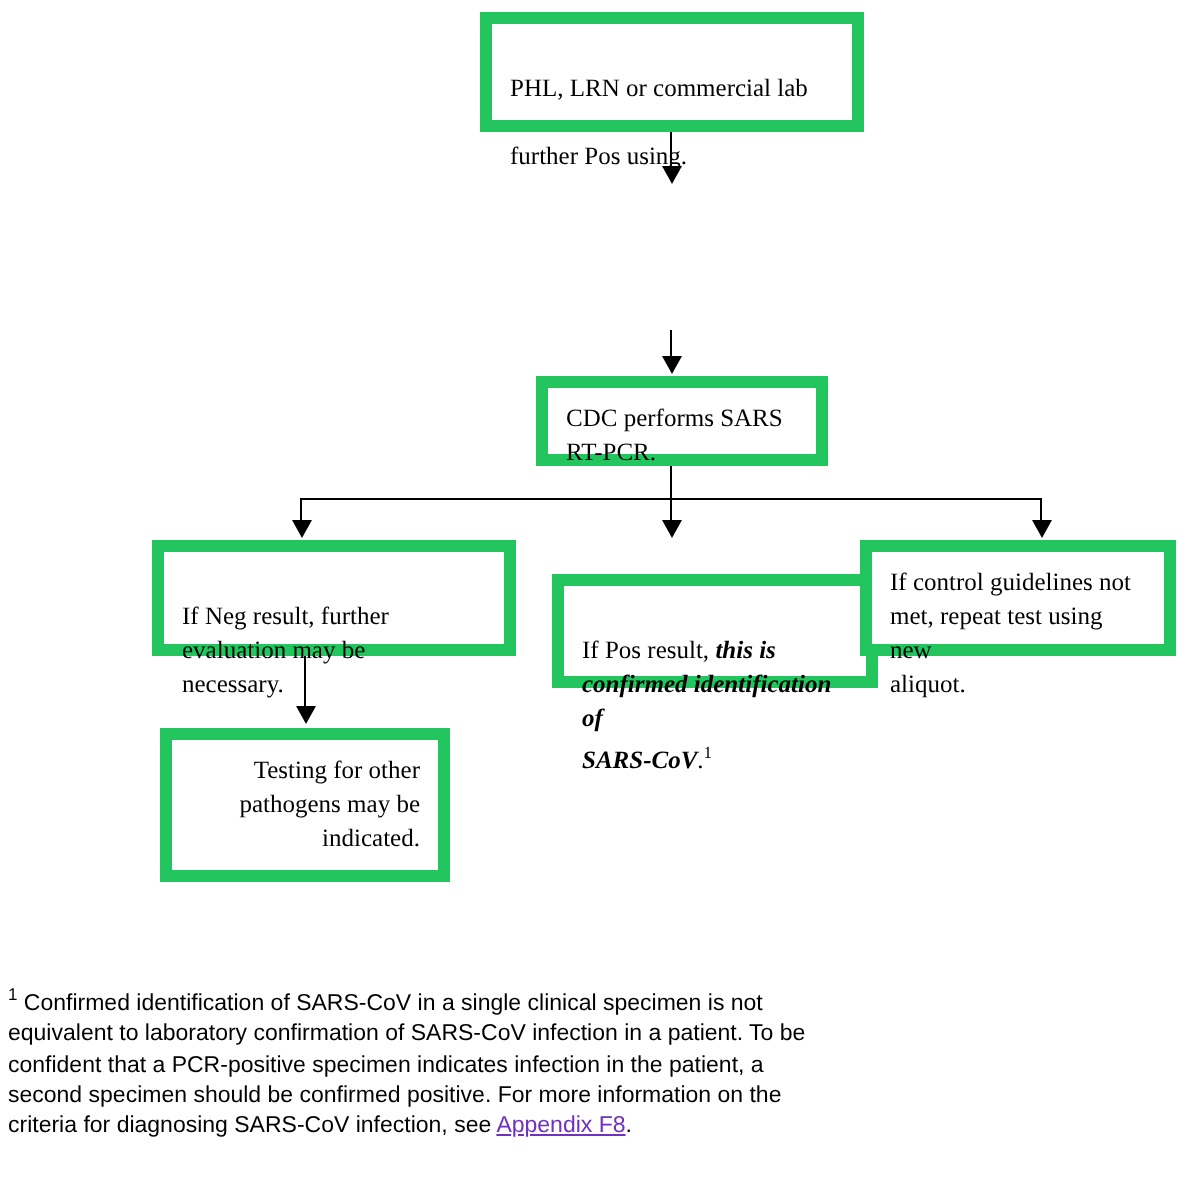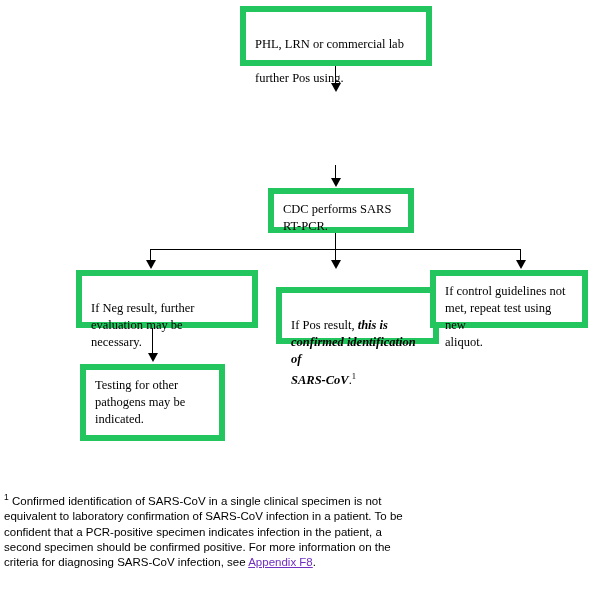--- a/index.html
+++ b/index.html
@@ -122,21 +122,21 @@
 SARS-CoV</i><span>.</span><sup class="fn">1</sup>
   </div>
 
   <div class="node" style="left:430px; top:270px; width:158px; height:58px;">If control guidelines not
 met, repeat test using new
 aliquot.</div>
 
   <div class="vline" style="left:152px; top:328px; height:30px;"></div>
   <div class="arrowhead" style="left:148px; top:353px;"></div>
 
-  <div class="node" style="left:80px; top:364px; width:145px; height:77px;">Testing for other
+  <div class="node" style="left:80px; top:364px; width:145px; height:77px;text-align:right;">Testing for other
 pathogens may be
 indicated.</div>
 
   <div id="footnote">
     <sup class="fnmark">1</sup><span> Confirmed identification of SARS-CoV in a single clinical specimen is not equivalent to laboratory confirmation of SARS-CoV infection in a patient.  To be confident that a PCR-positive specimen indicates infection in the patient, a second specimen should be confirmed positive. For more information on the criteria for diagnosing SARS-CoV infection, see </span><a class="link" href="#">Appendix F8</a><span>.</span>
   </div>
 
 </div>
 
 </body></html>

